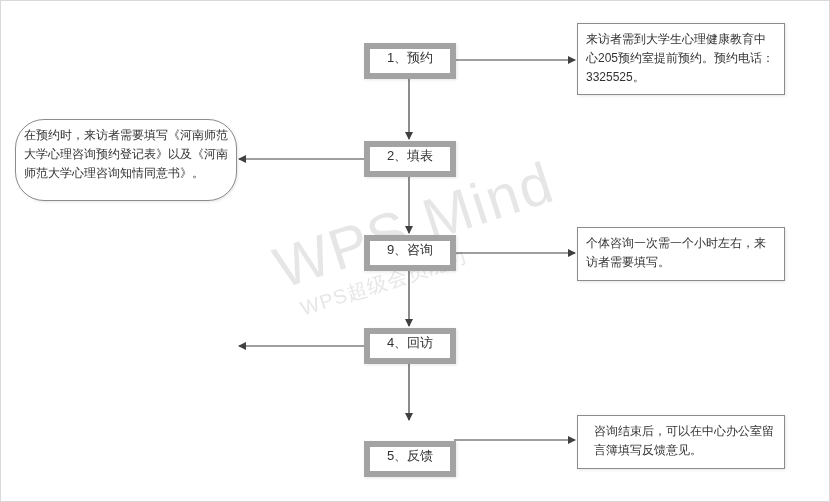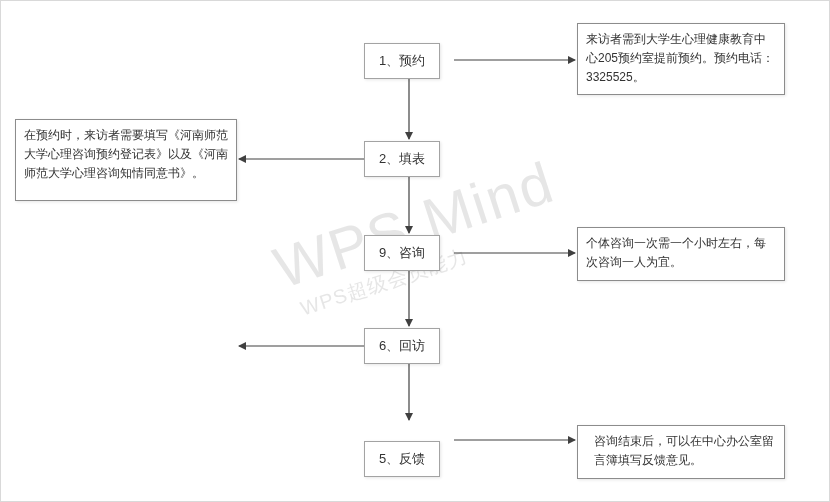--- a/index.html
+++ b/index.html
@@ -4,45 +4,45 @@
 <style>
   * { margin:0; padding:0; box-sizing:border-box; }
   html,body { background:#ffffff; }
   body { font-family:"Liberation Sans","DejaVu Sans",sans-serif; }
   .canvas {
     position:relative; width:830px; height:502px;
     background:#ffffff; border:1px solid #d9d9d9; overflow:hidden;
   }
   .connectors { position:absolute; left:0; top:0; width:830px; height:502px; z-index:1; }
   .step {
-    position:absolute; width:76px; height:36px; z-index:2;
-    border:1px solid #a3a3a3; background:#ffffff;
-    display:flex; align-items:center; justify-content:center;
+    position:absolute; width:92px; height:36px; z-index:2;
+    border:6px solid #a3a3a3; background:#ffffff;
+    display:flex; align-items:flex-start; justify-content:center;
     font-size:13px; color:#333333;
     box-shadow:1px 1px 3px rgba(0,0,0,0.10);
   }
   .note {
     position:absolute; z-index:2;
     border:1px solid #8c8c8c; background:#ffffff;
     font-size:12px; color:#333333; line-height:1.6;
     padding:6px 8px; text-align:left;
     box-shadow:1px 1px 3px rgba(0,0,0,0.10);
   }
   .note-right { left:576px; width:208px; }
-  .note-left  { left:14px;  width:222px; }
+  .note-left  { left:14px;  width:222px;border-radius:29px; }
   #step-1 { left:363px; top:42px; }
   #step-2 { left:363px; top:140px; }
   #step-3 { left:363px; top:234px; }
   #step-4 { left:363px; top:327px; }
   #step-5 { left:363px; top:440px; }
   #note-0 { top:22px;  min-height:66px; }
   #note-1 { top:118px; min-height:82px; }
   #note-2 { top:226px; min-height:54px; }
   #note-3 { top:300px; min-height:94px; }
-  #note-4 { top:424px; min-height:54px;padding-left:16px; }
+  #note-4 { top:414px; min-height:54px;padding-left:16px; }
   .wm-title {
     position:absolute; left:268px; top:190px; z-index:0;
     font-size:58px; letter-spacing:2px; white-space:nowrap;
     color:rgba(140,140,140,0.22); transform:rotate(-18deg);
   }
   .wm-sub {
     position:absolute; left:296px; top:268px; z-index:0;
     font-size:20px; letter-spacing:1px; white-space:nowrap;
     color:rgba(140,140,140,0.22); transform:rotate(-18deg);
   }
@@ -77,32 +77,32 @@
   <div id="step-1" class="step">
     <span>1、预约</span>
   </div>
   <div id="step-2" class="step">
     <span>2、填表</span>
   </div>
   <div id="step-3" class="step">
     <span>9、咨询</span>
   </div>
   <div id="step-4" class="step">
-    <span>6、回访</span>
+    <span>4、回访</span>
   </div>
   <div id="step-5" class="step">
     <span>5、反馈</span>
   </div>
 
   <div id="note-0" class="note note-right">
     <span>来访者需到大学生心理健康教育中心205预约室提前预约。预约电话：3325525。</span>
   </div>
   <div id="note-1" class="note note-left">
     <span>在预约时，来访者需要填写《河南师范大学心理咨询预约登记表》以及《河南师范大学心理咨询知情同意书》。</span>
   </div>
   <div id="note-2" class="note note-right">
-    <span>个体咨询一次需一个小时左右，每次咨询一人为宜。</span>
+    <span>个体咨询一次需一个小时左右，来访者需要填写。</span>
   </div>
   <div id="note-4" class="note note-right">
     <span>咨询结束后，可以在中心办公室留言簿填写反馈意见。</span>
   </div>
 
 </div>
 
 </body></html>

